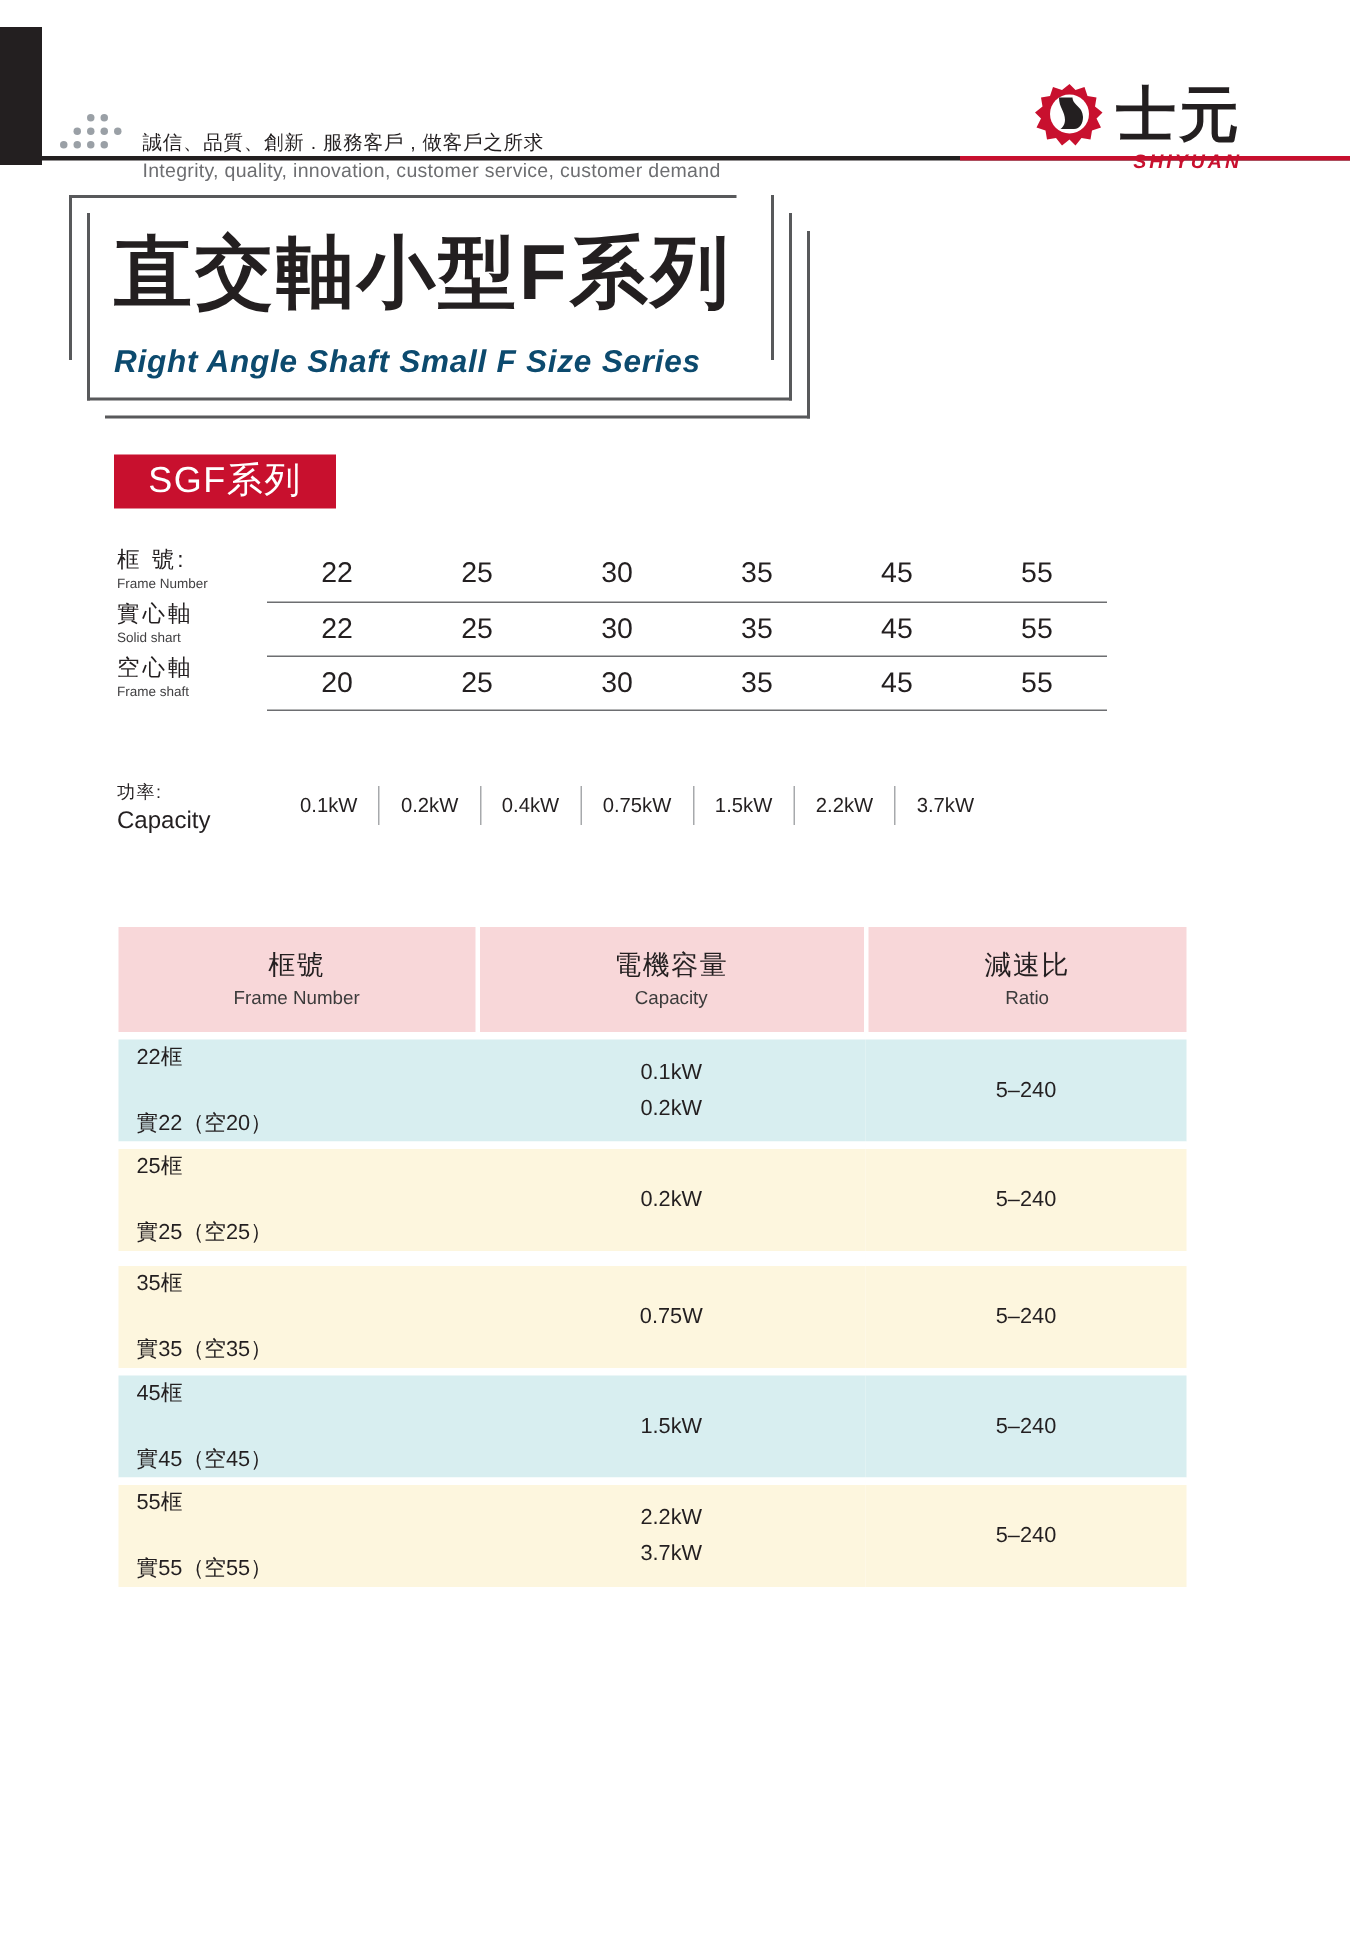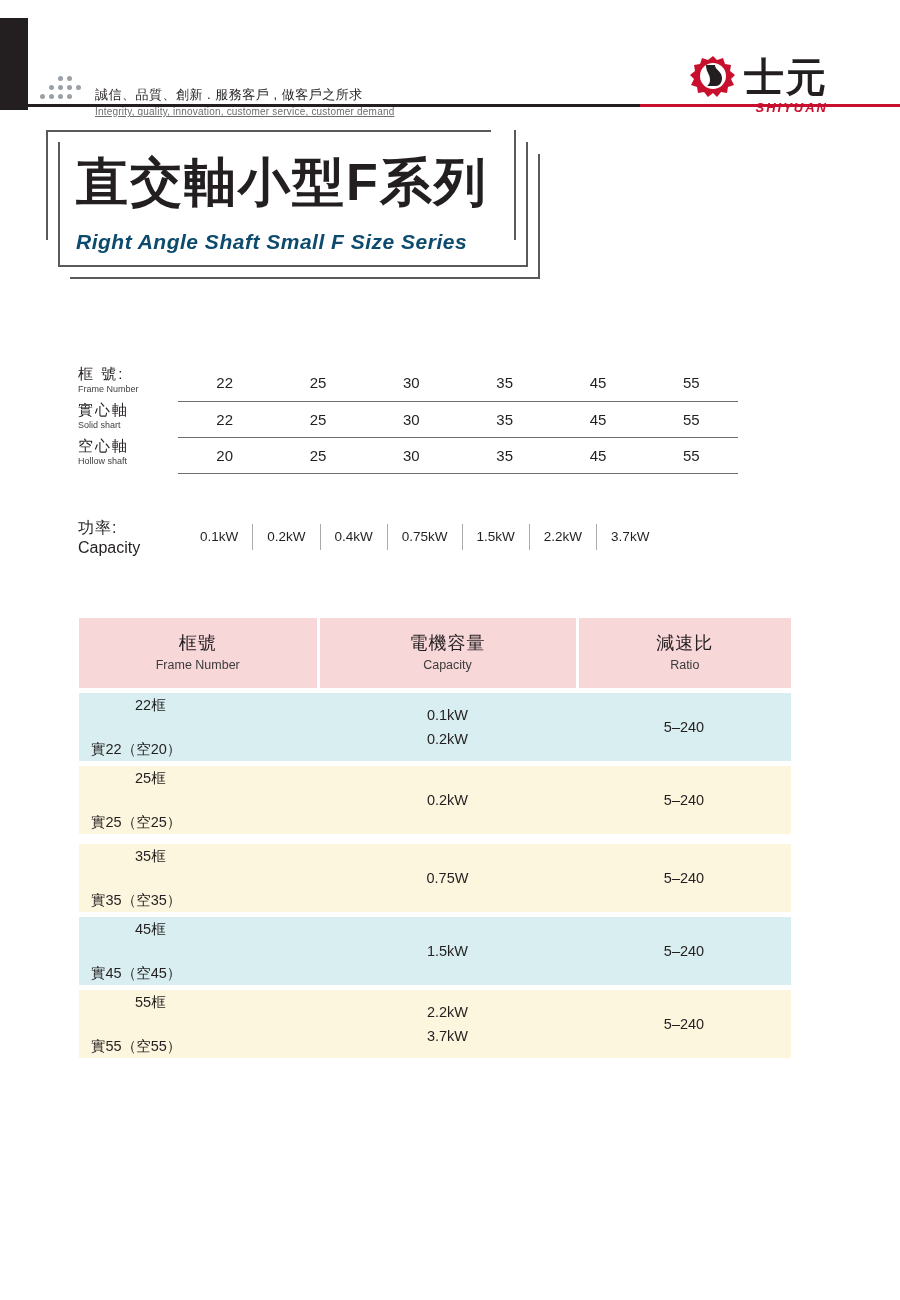--- a/index.html
+++ b/index.html
@@ -55,25 +55,24 @@
     position: absolute;
     left: 95px; top: 68px;
     font-size: 13px;
     color: #231f20;
     letter-spacing: 0.5px;
     white-space: nowrap;
   }
   .slogan-en {
     position: absolute;
     left: 95px; top: 88px;
-    font-size: 10px;
+    font-size: 13px;
     color: #6d6e71;
     letter-spacing: 0.2px;
     white-space: nowrap;
-    text-decoration: underline;
   }
   .brand {
     position: absolute;
     right: 72px; top: 36px;
     display: flex;
     align-items: center;
     gap: 8px;
   }
   .brand-mark {
     position: relative;
@@ -178,21 +177,21 @@
     position: absolute;
     left: 100px; top: 0;
     width: 560px;
     display: flex;
     border-top: 1px solid #6d6e71;
   }
   .spec-row.first .spec-vals { border-top: none; }
   .spec-vals span {
     flex: 1;
     text-align: center;
-    font-size: 15px;
+    font-size: 19px;
     color: #231f20;
     line-height: 36px;
   }
   .spec-bottomline {
     position: absolute;
     left: 100px; top: 108px;
     width: 560px;
     height: 1px;
     background: #6d6e71;
   }
@@ -204,21 +203,21 @@
     width: 720px;
     height: 46px;
   }
   .cap-label {
     position: absolute;
     left: 0; top: 0;
     width: 105px;
   }
   .cap-label .cn {
     display: block;
-    font-size: 16px;
+    font-size: 12px;
     color: #231f20;
     letter-spacing: 1px;
     line-height: 20px;
   }
   .cap-label .en {
     display: block;
     font-size: 16px;
     color: #231f20;
     line-height: 20px;
   }
@@ -279,21 +278,21 @@
     height: 5px;
     background: #ffffff !important;
     padding: 0;
   }
   .cell-frame {
     padding-left: 12px;
     width: 239px;
     line-height: 22px;
     text-align: left;
   }
-  .cell-frame .l1 { display: block; margin-left: 44px; }
+  .cell-frame .l1 { display: block; }
   .cell-frame .l2 { display: block; margin-top: 22px; }
   .cell-cap {
     width: 259px;
     text-align: center;
     line-height: 24px;
   }
   .cell-cap .l1 { display: block; }
   .cell-cap .l2 { display: block; }
   .cell-ratio {
     width: 214px;
@@ -347,20 +346,21 @@
     <div class="tb-line tb-l3"></div>
     <div class="tb-line tb-l4"></div>
     <div class="tb-line tb-l5"></div>
     <div class="tb-line tb-l6"></div>
     <div class="tb-line tb-l7"></div>
     <div class="tb-line tb-l8"></div>
     <div class="title-cn">直交軸小型F系列</div>
     <div class="title-en">Right Angle Shaft Small F Size Series</div>
   </div>
 
+  <div class="series-tag">SGF系列</div>
 
   <div class="spec">
 
     <div class="spec-row first">
       <div class="spec-label">
         <span class="cn">框 號:</span>
         <span class="en">Frame Number</span>
       </div>
       <div class="spec-vals">
         <span>22</span>
@@ -383,21 +383,21 @@
         <span>30</span>
         <span>35</span>
         <span>45</span>
         <span>55</span>
       </div>
     </div>
 
     <div class="spec-row">
       <div class="spec-label">
         <span class="cn">空心軸</span>
-        <span class="en">Hollow shaft</span>
+        <span class="en">Frame shaft</span>
       </div>
       <div class="spec-vals">
         <span>20</span>
         <span>25</span>
         <span>30</span>
         <span>35</span>
         <span>45</span>
         <span>55</span>
       </div>
     </div>

